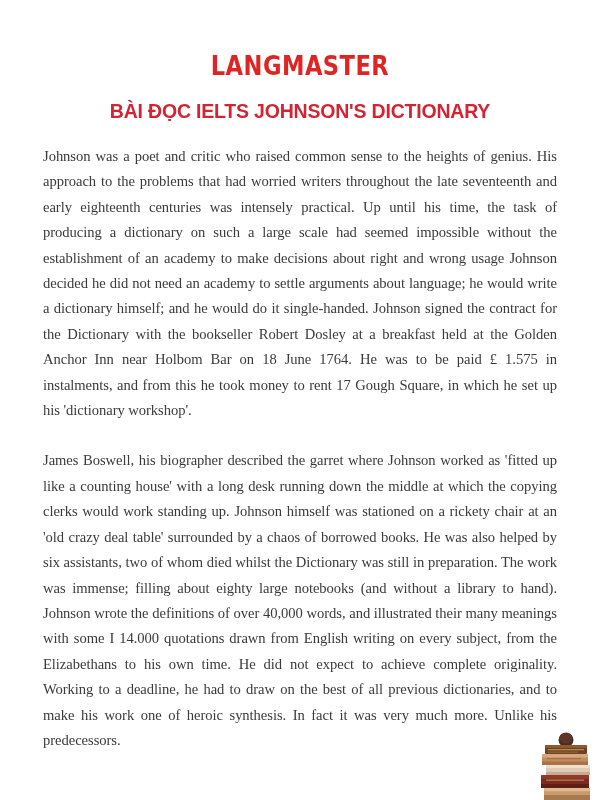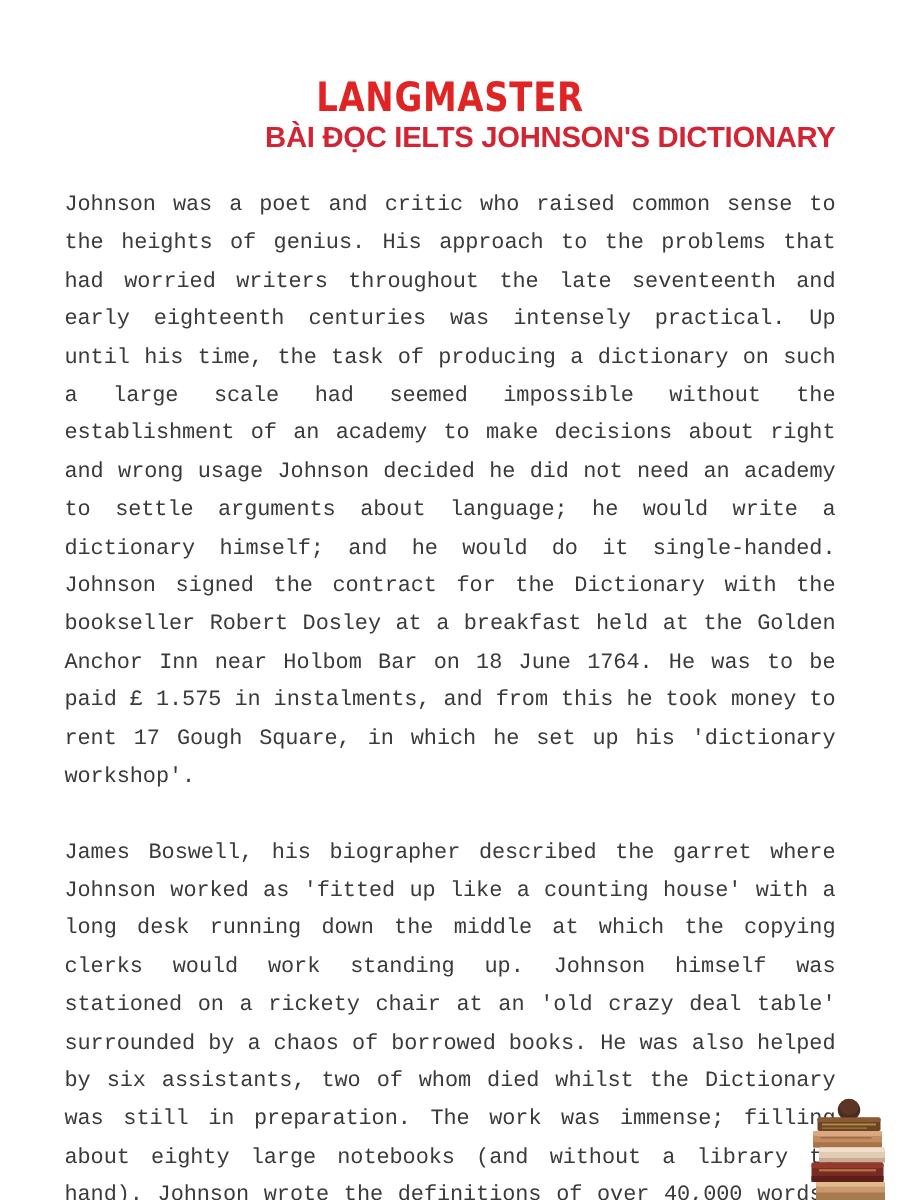--- a/index.html
+++ b/index.html
@@ -59,39 +59,40 @@
     font-weight: bold;
     font-size: 27px;
     letter-spacing: 0.5px;
     color: #E02424;
     font-stretch: condensed;
     transform: scaleX(0.93);
   }
 
   
   #title {
-    text-align: right;
+    text-align: center;
+    margin-top: 19px;
     font-family: "Liberation Sans", sans-serif;
     font-weight: bold;
     font-size: 19.5px;
     letter-spacing: -0.2px;
     color: #D32433;
     white-space: nowrap;
   }
 
   
   #article {
     margin-top: 21px;
     padding: 0 0 0 0;
   }
 
   .para {
     text-align: justify;
     text-justify: inter-word;
-    font-family: Liberation Mono, monospace;
+    font-family: Liberation Serif, serif;
     font-size: 14.6px;
     line-height: 25.4px;
     color: #3A3A3A;
     letter-spacing: -0.05px;
   }
 
   .para + .para { margin-top: 25px; }
 
   
   #books {

